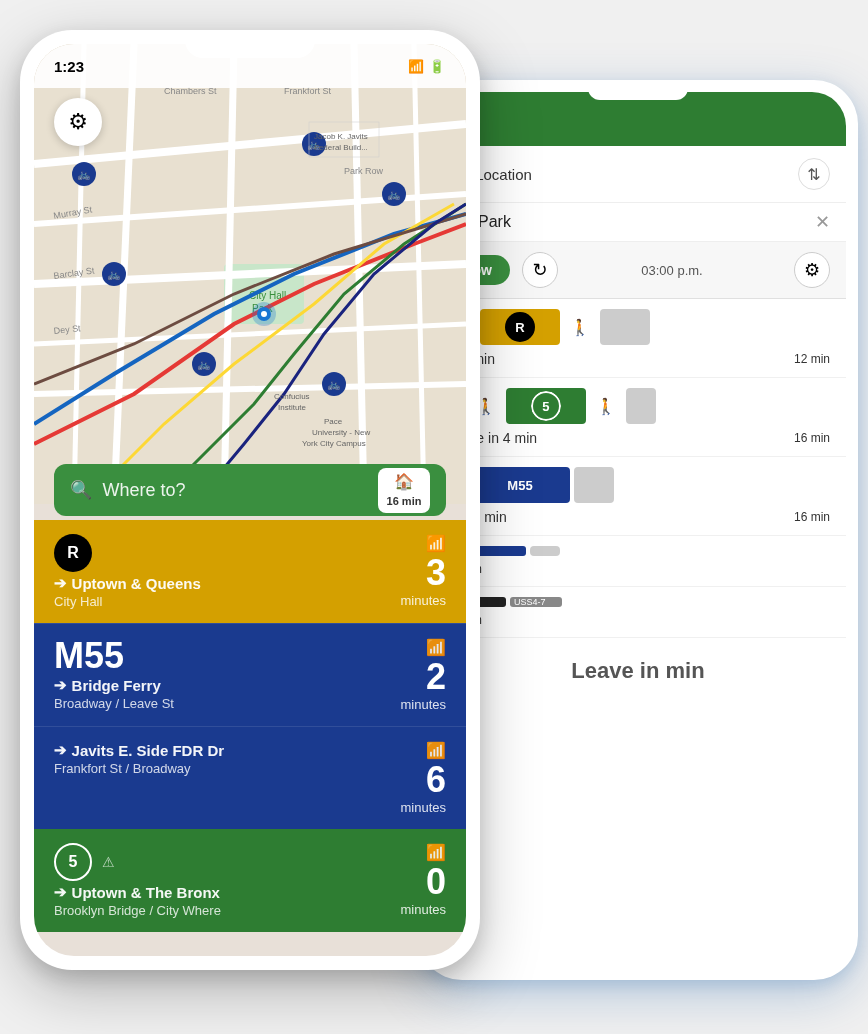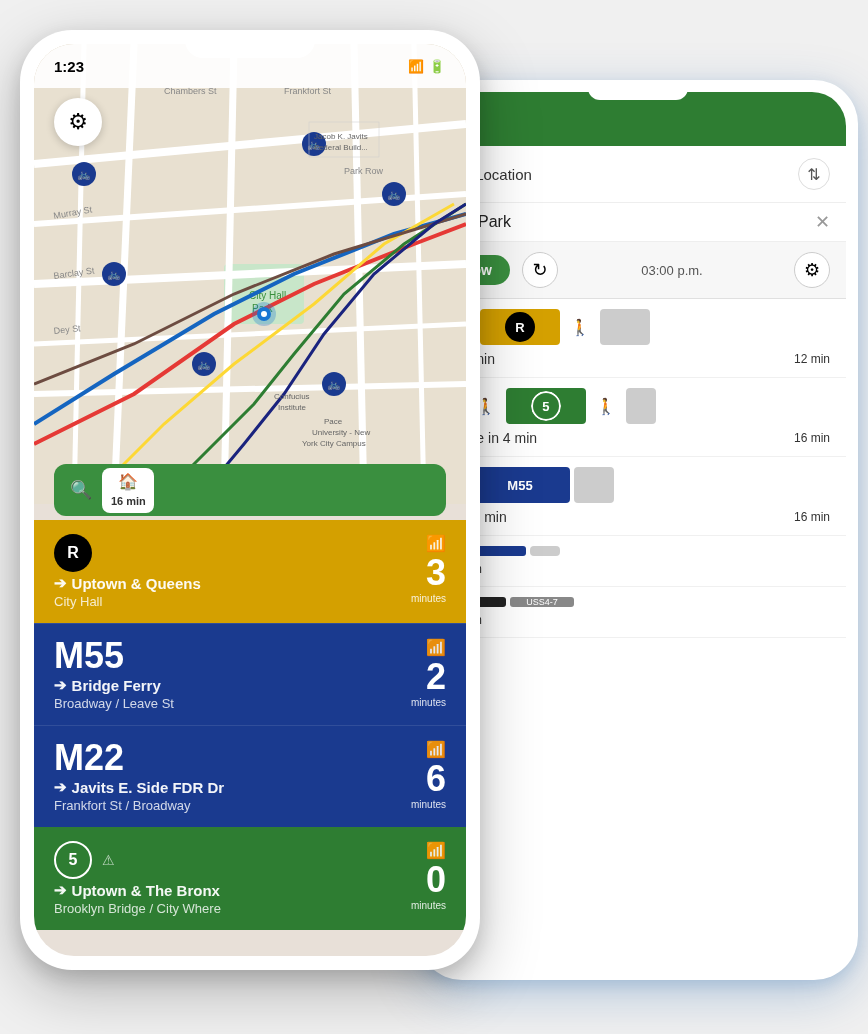--- a/index.html
+++ b/index.html
@@ -197,21 +197,21 @@
       align-items: flex-end;
       gap: 2px;
     }
     .minutes-num {
       font-size: 36px;
       font-weight: 900;
       color: #fff;
       line-height: 1;
     }
     .minutes-label {
-      font-size: 10px;
+      font-size: 13px;
       color: rgba(255,255,255,0.85);
     }
     .wifi-icon { font-size: 16px; color: rgba(255,255,255,0.9); }
     .warning-icon { font-size: 14px; color: rgba(255,255,255,0.7); }
 
     
     .phone-back {
       position: absolute;
       right: 10px;
       top: 80px;
@@ -502,29 +502,32 @@
             <div class="tbar tbar-gray" style="width:30px;height:10px;min-width:30px;"></div>
           </div>
           <div class="timeline-info">
             <span class="tinfo-right">15 min</span>
           </div>
         </div>
 
         <div class="timeline-row">
           <div class="timeline-bars" style="align-items:center;">
             <div class="tbar-black"></div>
-            <div style="background:#888;height:10px;width:64px;border-radius:3px;display:flex;align-items:center;justify-content:center;position:relative;">
+            <div style="background:#888;height:10px;width:52px;border-radius:3px;display:flex;align-items:center;position:relative;">
               <span style="font-size:9px;color:#fff;white-space:nowrap;padding:0 4px;">USS4-7</span>
             </div>
           </div>
           <div class="timeline-info">
             <span class="tinfo-right">15 min</span>
           </div>
         </div>
 
+        <div class="leave-in-min">
+          <span>Leave in min</span>
+        </div>
 
       </div>
     </div>
   </div>
 
   <div class="phone-front">
     <div class="notch"></div>
     <div class="phone-front-inner">
 
       <div class="map-area">
@@ -609,20 +612,21 @@
         <div class="status-icons">
           <span>📶</span>
           <span>🔋</span>
         </div>
       </div>
 
       <div class="settings-btn">⚙</div>
 
       <div class="search-bar">
         <div class="search-icon-wrap">🔍</div>
+        <span class="search-placeholder">Where to?</span>
         <div class="home-badge">
           <span class="home-badge-icon">🏠</span>
           <span class="home-badge-text">16 min</span>
         </div>
       </div>
 
       <div class="transit-cards">
 
         <div class="card-r">
           <div class="card-left">
@@ -653,21 +657,20 @@
           </div>
           <div class="card-right">
             <span class="wifi-icon">📶</span>
             <span class="minutes-num">2</span>
             <span class="minutes-label">minutes</span>
           </div>
         </div>
 
         <div class="card-blue">
           <div class="card-left">
-            <div class="route-name-large">M22</div>
             <div class="route-direction">
               <span>➔</span>
               <span>Javits E. Side FDR Dr</span>
             </div>
             <div class="route-stop">Frankfort St / Broadway</div>
           </div>
           <div class="card-right">
             <span class="wifi-icon">📶</span>
             <span class="minutes-num">6</span>
             <span class="minutes-label">minutes</span>

